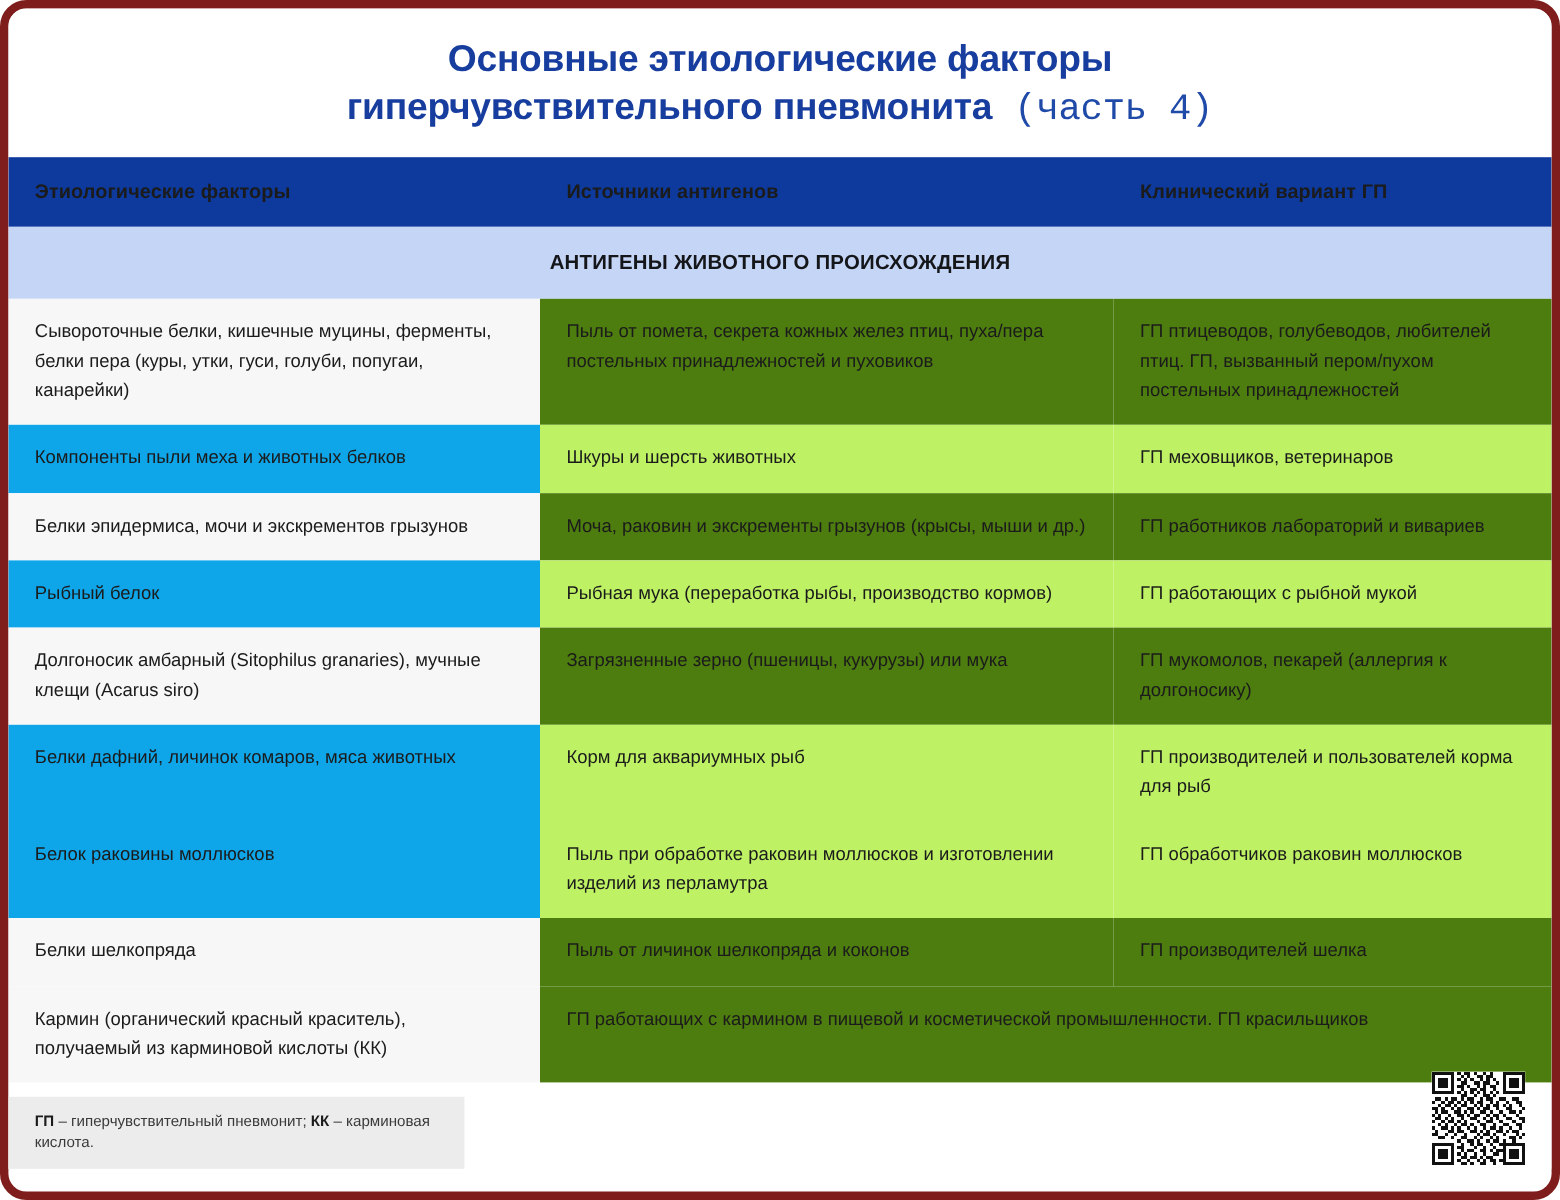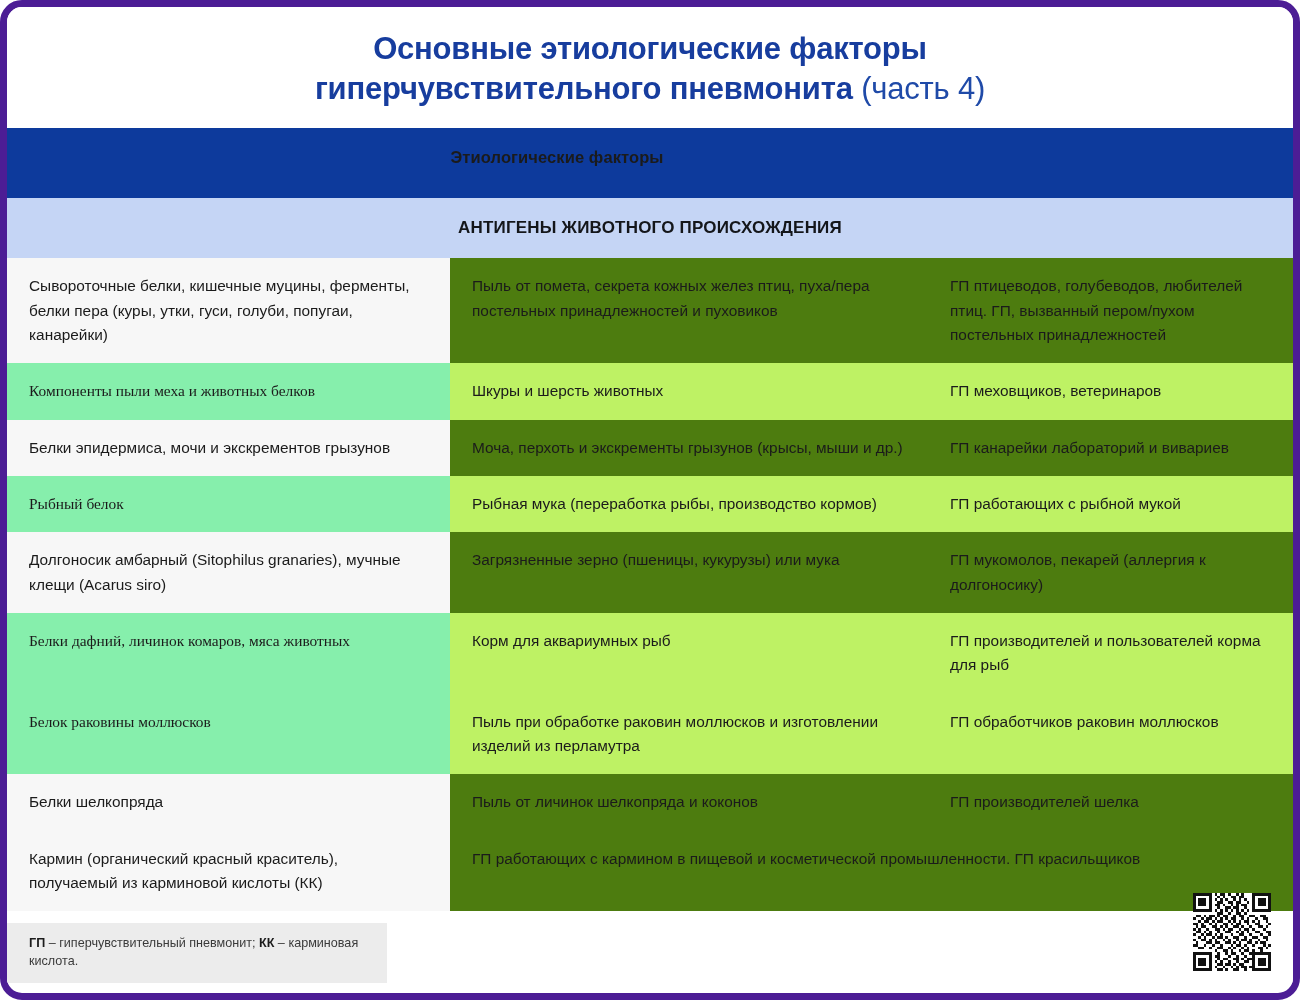--- a/index.html
+++ b/index.html
@@ -5,49 +5,49 @@
   * { box-sizing: border-box; margin: 0; padding: 0; }
   html, body {
     width: 1300px; height: 1000px;
     background: #ffffff;
     font-family: "Liberation Sans", "DejaVu Sans", sans-serif;
   }
   .card {
     position: relative;
     width: 1300px; height: 1000px;
     background: #ffffff;
-    border: 7px solid #4c1d95;
+    border: 7px solid #7f1d1d;
     border-radius: 22px;
     overflow: hidden;
   }
   
   .title-block {
     background: #ffffff;
     padding: 22px 60px 20px 60px;
     text-align: center;
   }
   .title-line {
     color: #173d9e;
     font-weight: bold;
     font-size: 31px;
     line-height: 1.28;
     letter-spacing: -0.2px;
   }
   .title-part {
     font-weight: normal;
     color: #1f4aa8;
+    font-family: Liberation Mono, monospace;
   }
   
   .col-head {
     display: flex;
     background: #0d3a9c;
     color: #ffffff;
-    height: 70px;
-    align-items: center;
-    flex-direction: column;
+    height: 58px;
+    align-items: flex-start;
   }
   .col-head > div {
     font-size: 16.5px;
     font-weight: bold;
     letter-spacing: 0.1px;
   }
   
   .section-banner {
     background: #c5d5f5;
     color: #14161a;
@@ -66,21 +66,21 @@
     font-size: 15.4px;
     line-height: 1.58;
     color: #1b1b1b;
     padding: 16px 22px 16px 22px;
   }
   .c1 { width: 443px; flex: 0 0 443px; }
   .c2 { width: 478px; flex: 0 0 478px; }
   .c3 { flex: 1 1 auto; }
 
   
-  .row.dark .c1 { background: #86efac; font-family: Liberation Serif, serif; }
+  .row.dark .c1 { background: #0ea5e9; }
   .row.dark .c2, .row.dark .c3 { background: #bef264; }
   .row.light .c1 { background: #f7f7f7; }
   .row.light .c2, .row.light .c3 { background: #4d7c0f; }
 
   
   .footnote-wrap {
     background: #ffffff;
     padding: 12px 0 0 0;
   }
   .footnote {
@@ -127,22 +127,22 @@
       <div class="cell c2">Пыль от помета, секрета кожных желез птиц, пуха/пера постельных принадлежностей и пуховиков</div>
       <div class="cell c3">ГП птицеводов, голубеводов, любителей птиц. ГП, вызванный пером/пухом постельных принадлежностей</div>
     </div>
     <div class="row dark">
       <div class="cell c1">Компоненты пыли меха и животных белков</div>
       <div class="cell c2">Шкуры и шерсть животных</div>
       <div class="cell c3">ГП меховщиков, ветеринаров</div>
     </div>
     <div class="row light">
       <div class="cell c1">Белки эпидермиса, мочи и экскрементов грызунов</div>
-      <div class="cell c2">Моча, перхоть и экскременты грызунов (крысы, мыши и др.)</div>
-      <div class="cell c3">ГП канарейки лабораторий и вивариев</div>
+      <div class="cell c2">Моча, раковин и экскременты грызунов (крысы, мыши и др.)</div>
+      <div class="cell c3">ГП работников лабораторий и вивариев</div>
     </div>
     <div class="row dark">
       <div class="cell c1">Рыбный белок</div>
       <div class="cell c2">Рыбная мука (переработка рыбы, производство кормов)</div>
       <div class="cell c3">ГП работающих с рыбной мукой</div>
     </div>
     <div class="row light">
       <div class="cell c1">Долгоносик амбарный (Sitophilus granaries), мучные клещи (Acarus siro)</div>
       <div class="cell c2">Загрязненные зерно (пшеницы, кукурузы) или мука</div>
       <div class="cell c3">ГП мукомолов, пекарей (аллергия к долгоносику)</div>

